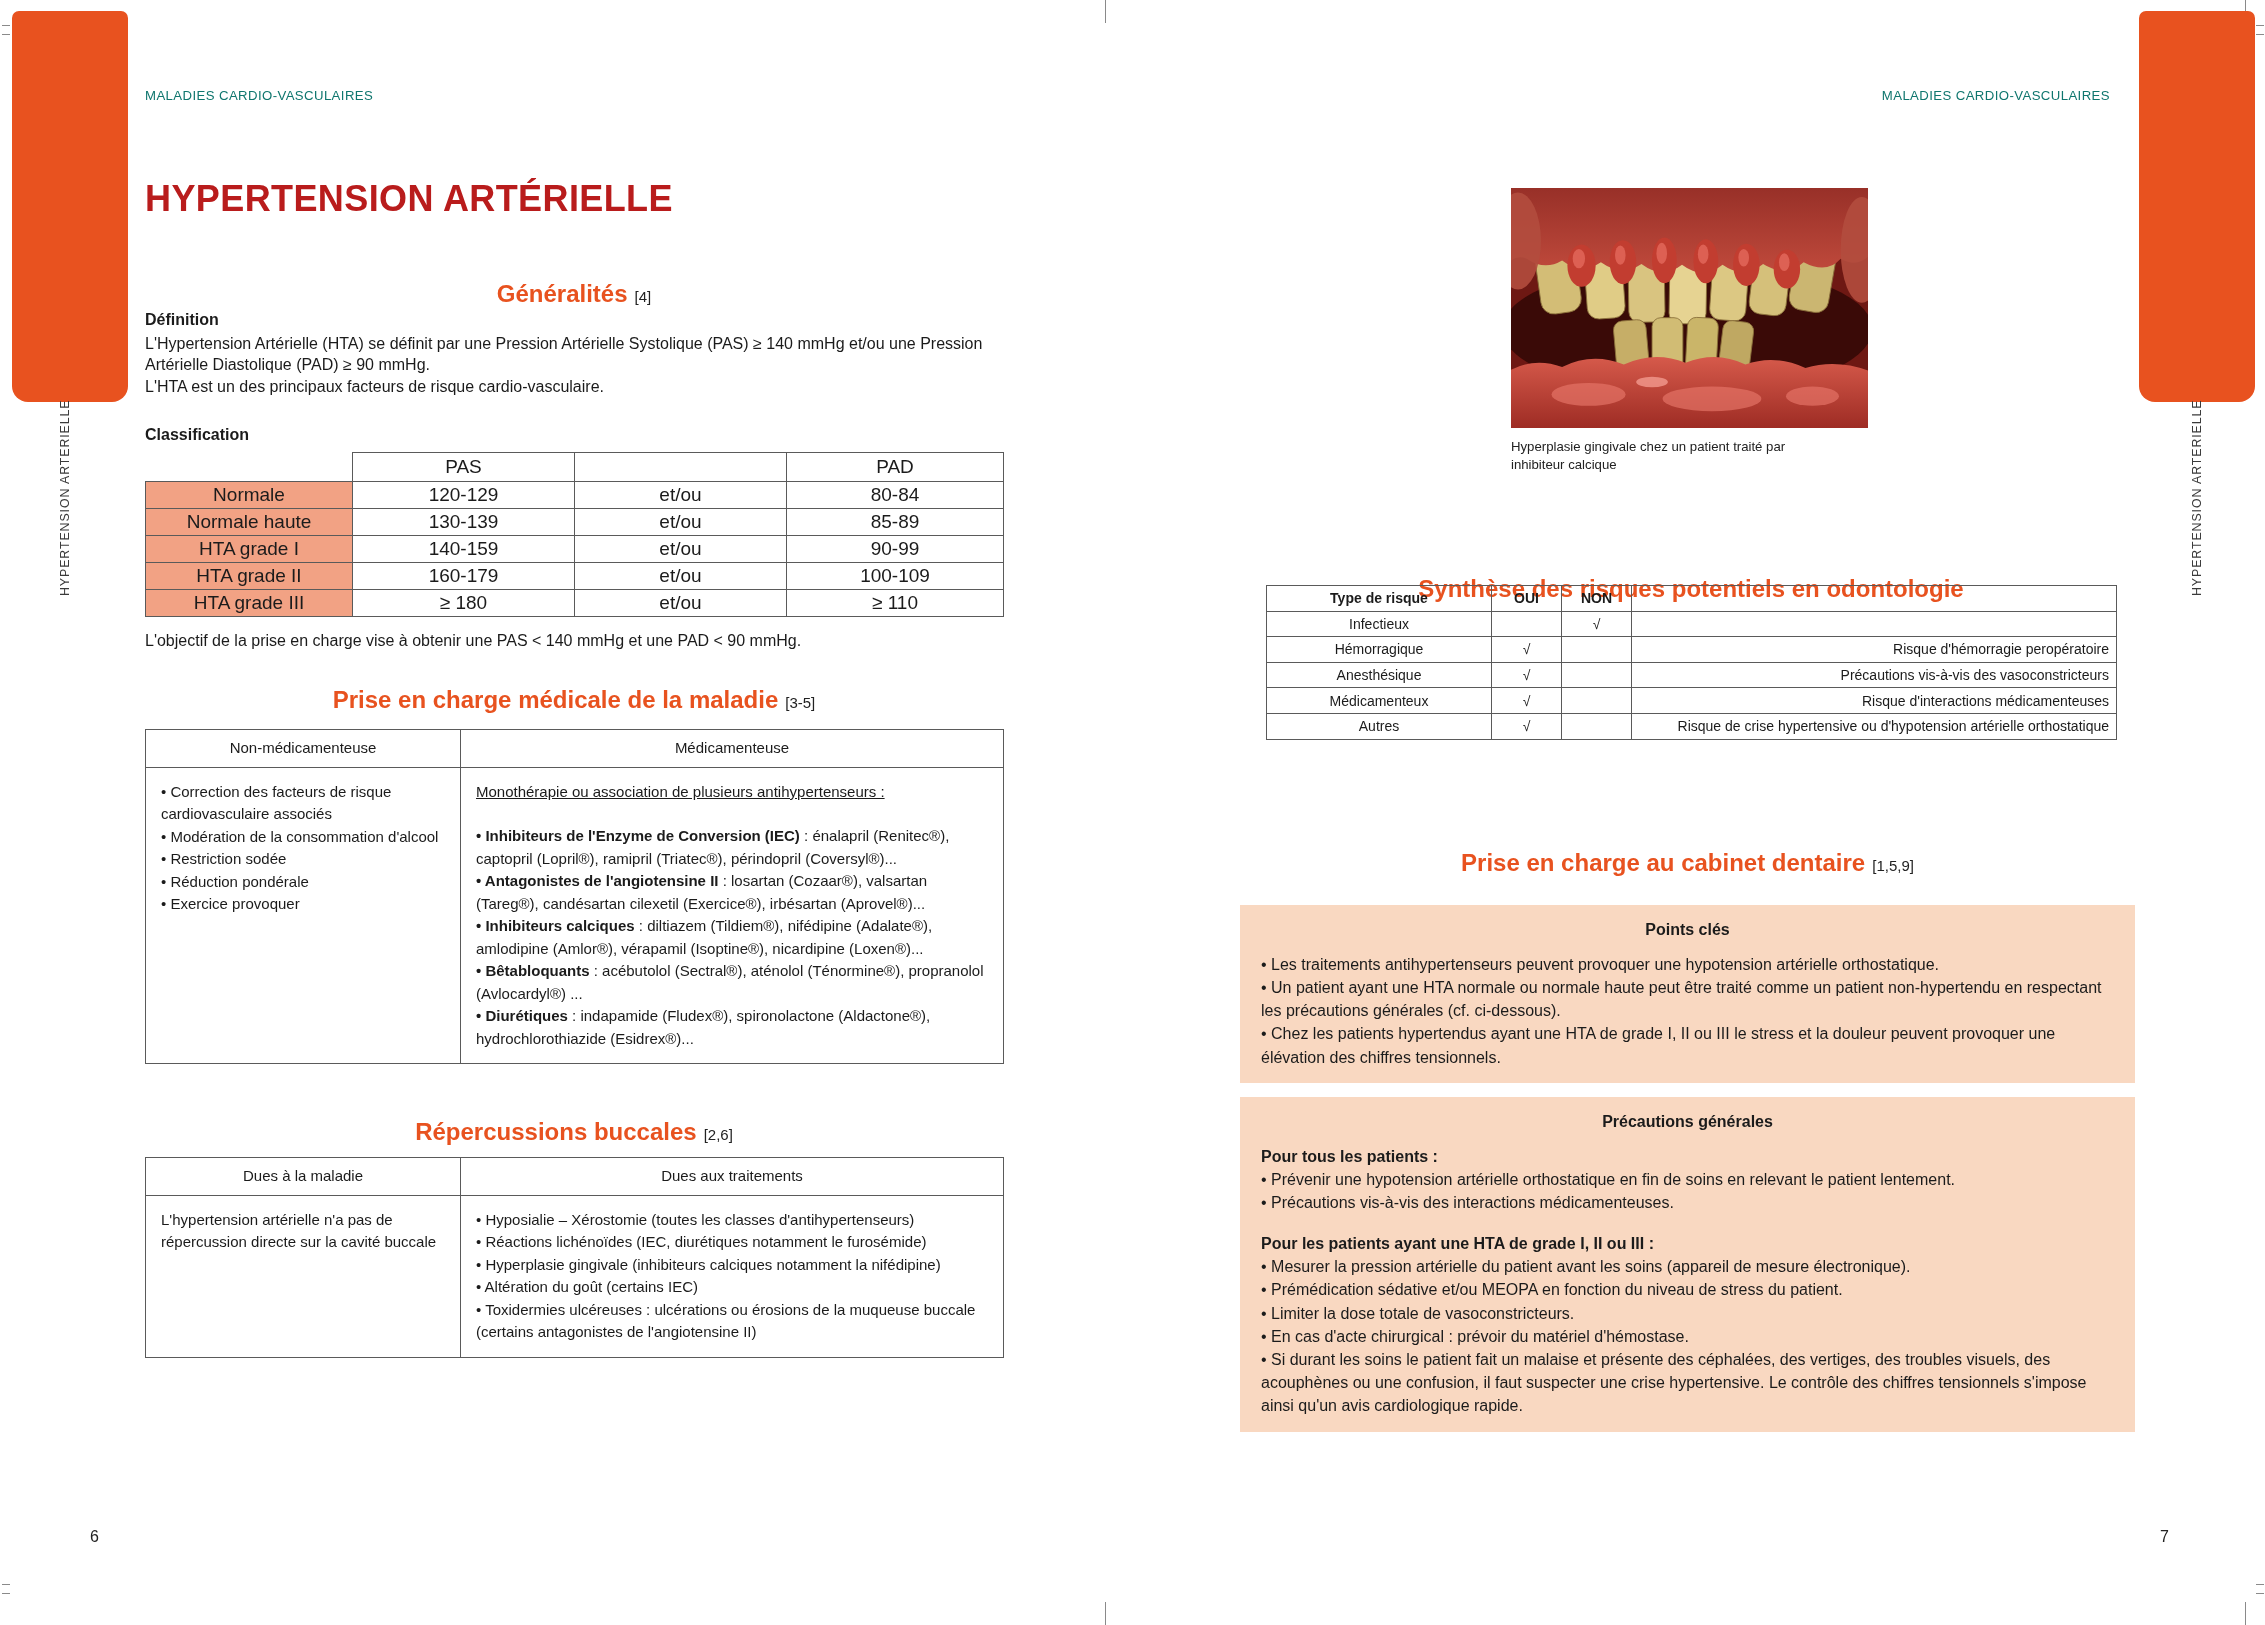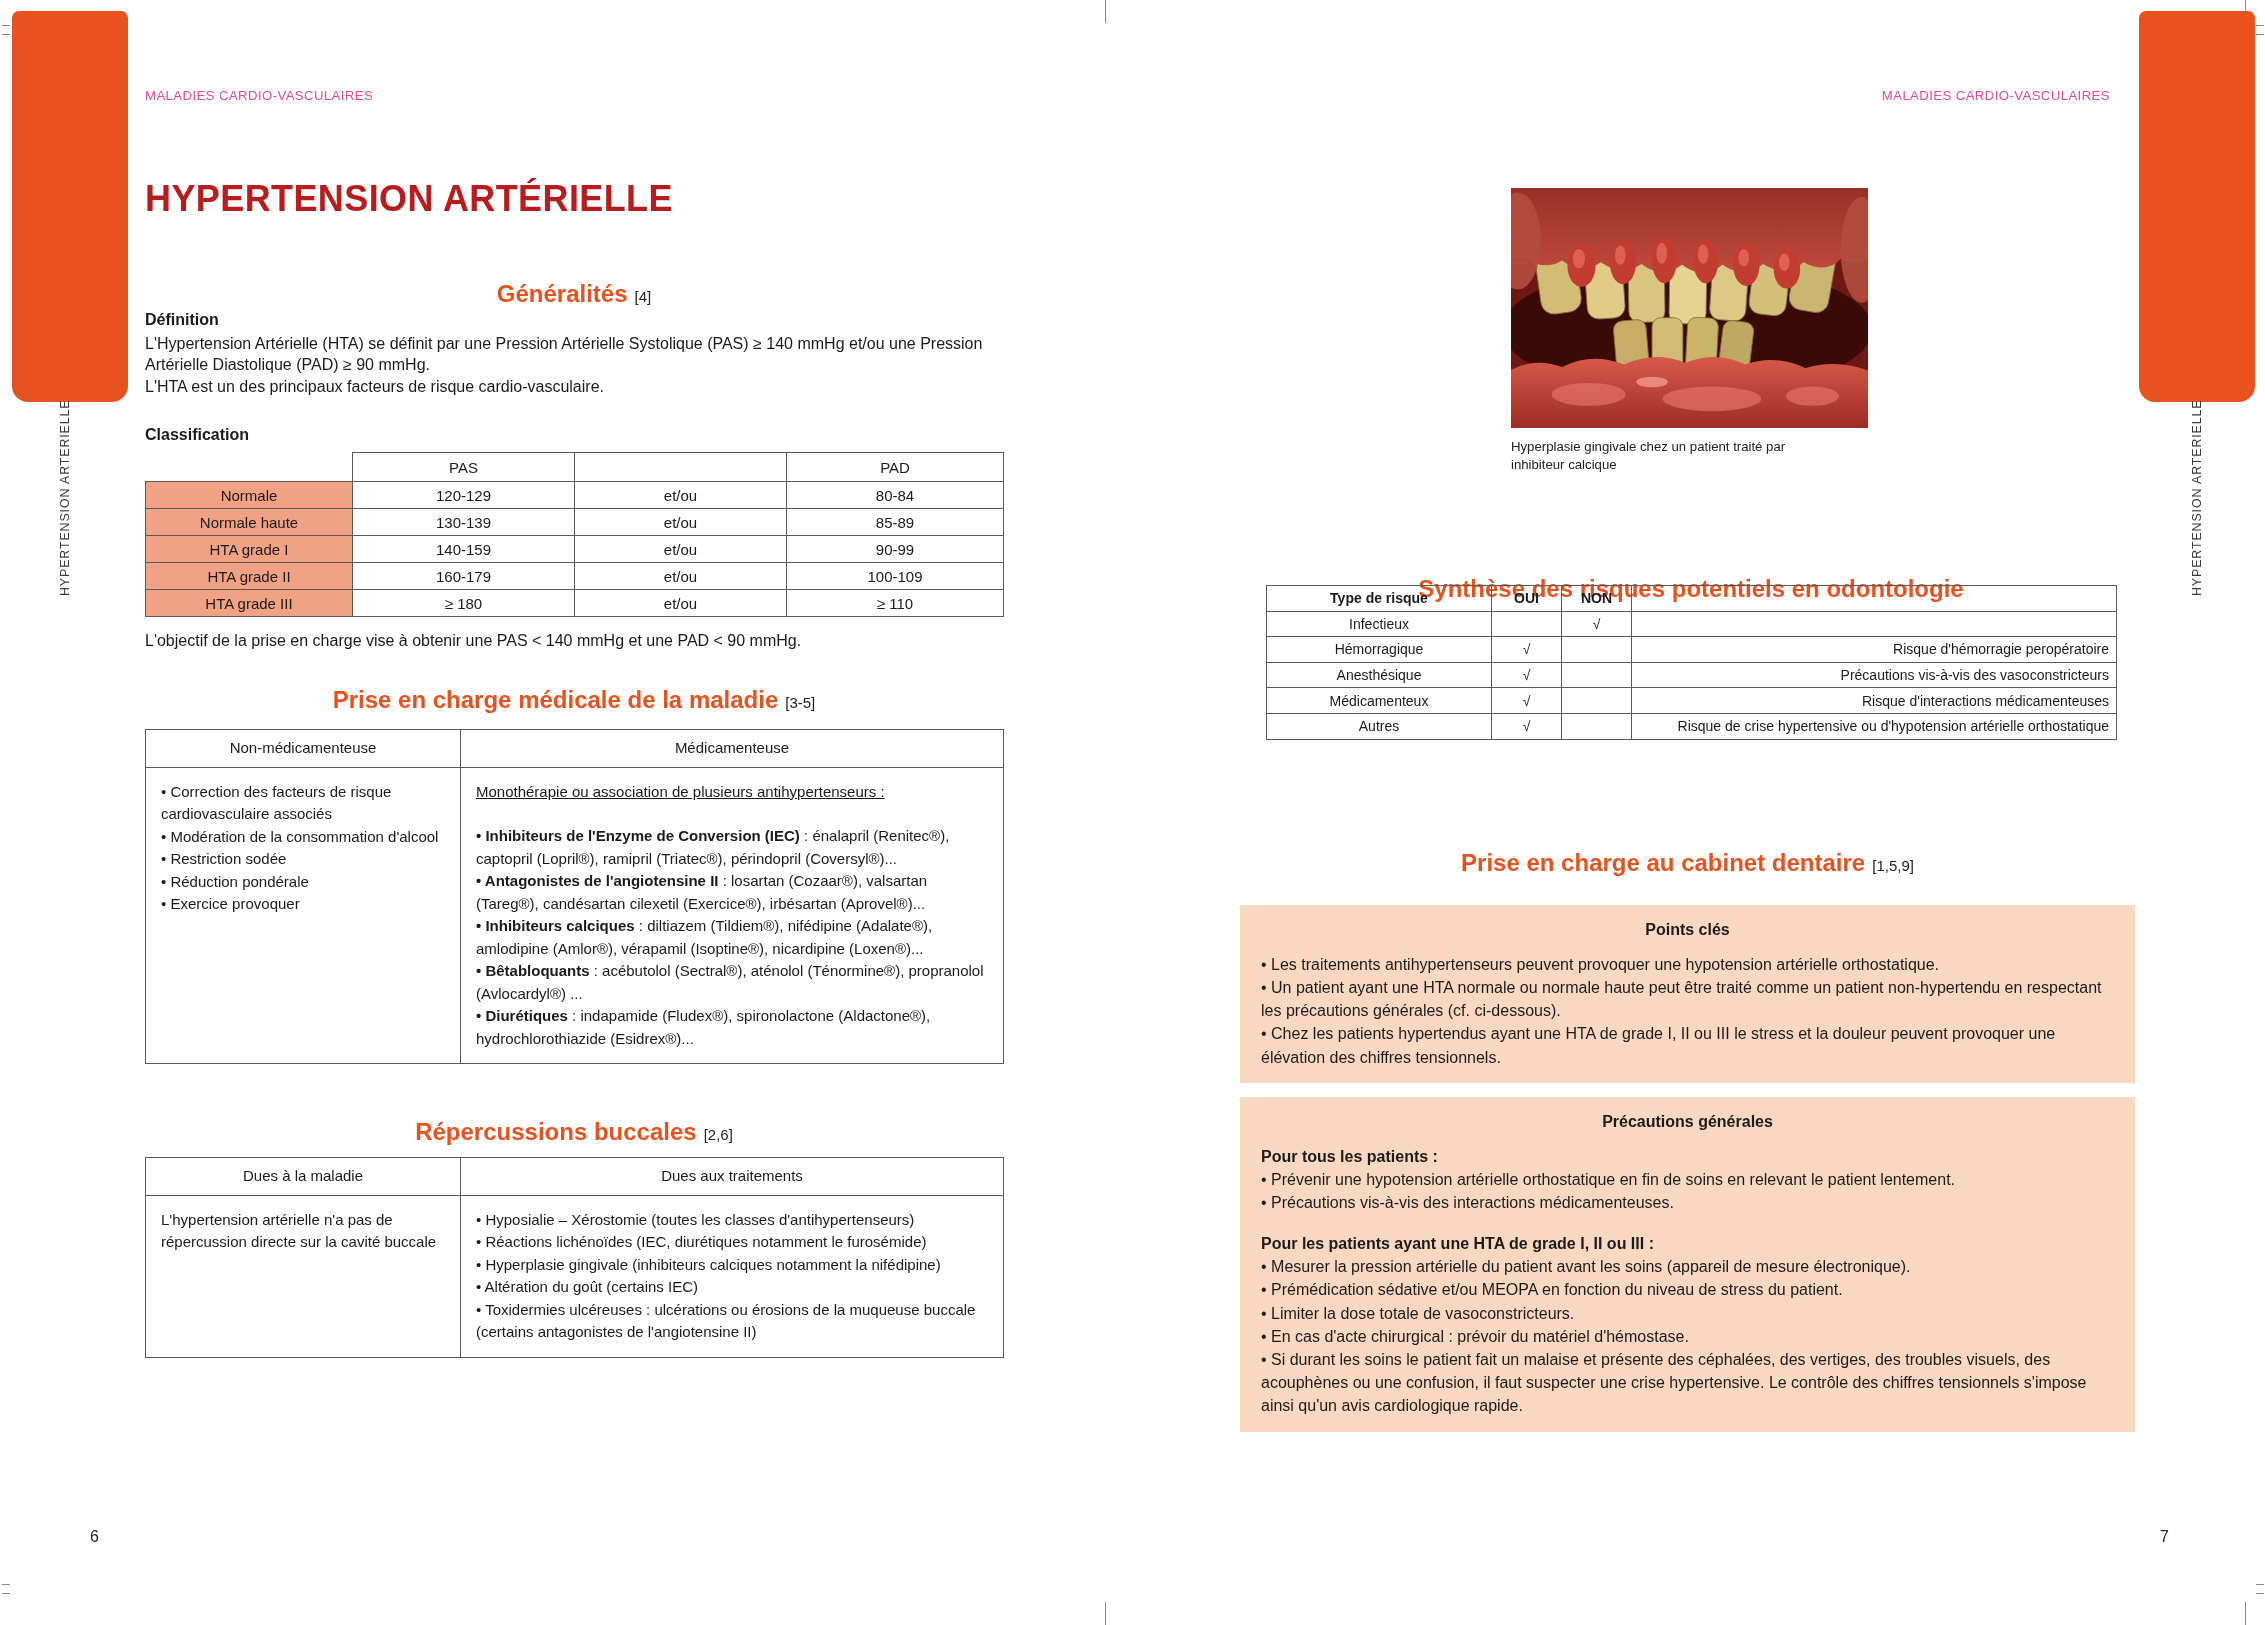--- a/index.html
+++ b/index.html
@@ -7,28 +7,28 @@
   body{position:relative;background:#ffffff;font-family:"Liberation Sans",sans-serif;color:#1b1b1b;overflow:hidden}
   #spread{position:absolute;inset:0}
   .page{position:absolute;top:0;width:1133px;height:1625px}
   #page-left{left:0}
   #page-right{left:1133px}
   .abs{position:absolute}
   .tab{position:absolute;top:10.6px;width:116px;height:391px;background:var(--accent,#e8521f);border-radius:7px 7px 16px 16px}
   #page-left .tab{left:11.5px}
   #page-right .tab{right:11.5px}
   .side-label{position:absolute;font-size:12.4px;letter-spacing:0.9px;color:#3a3a3a;white-space:nowrap;transform-origin:0 0;transform:rotate(-90deg)}
-  .running{font-size:13.2px;letter-spacing:0.4px;color:#ec4899;white-space:nowrap}
+  .running{font-size:13.2px;letter-spacing:0.4px;color:#0f766e;white-space:nowrap}
   .page-title{font-size:36px;font-weight:bold;letter-spacing:0.4px;color:#b91c1c}
   .sect{font-size:24px;font-weight:bold;color:var(--accent,#e8521f);text-align:center;line-height:1.1}
   .sect .ref{font-size:15px;font-weight:normal;color:#222;margin-left:7px}
   .sublabel{font-size:16px;font-weight:bold}
   .body-text{font-size:16px;line-height:1.33}
   table{border-collapse:collapse;table-layout:fixed}
-  .clf{font-size:15px;width:858px}
+  .clf{font-size:19px;width:858px}
   .clf td{border:0.9px solid #5a5a5a;text-align:center;height:27px;padding:0 3.5px}
   .clf tr.hd td{height:29px}
   .clf td.corner{border:none;background:#fff}
   .clf td.lbl{background:var(--label_cell,#f2a284)}
   .twocol{width:858px;font-size:15px;line-height:1.5}
   .twocol th{border:0.9px solid #5a5a5a;font-weight:normal;text-align:center;padding:7px 5.3px}
   .twocol td{border:0.9px solid #5a5a5a;vertical-align:top;padding:13.2px 15px}
   .u{text-decoration:underline}
   .med-intro{margin-bottom:22px}
   .b{font-weight:bold}

